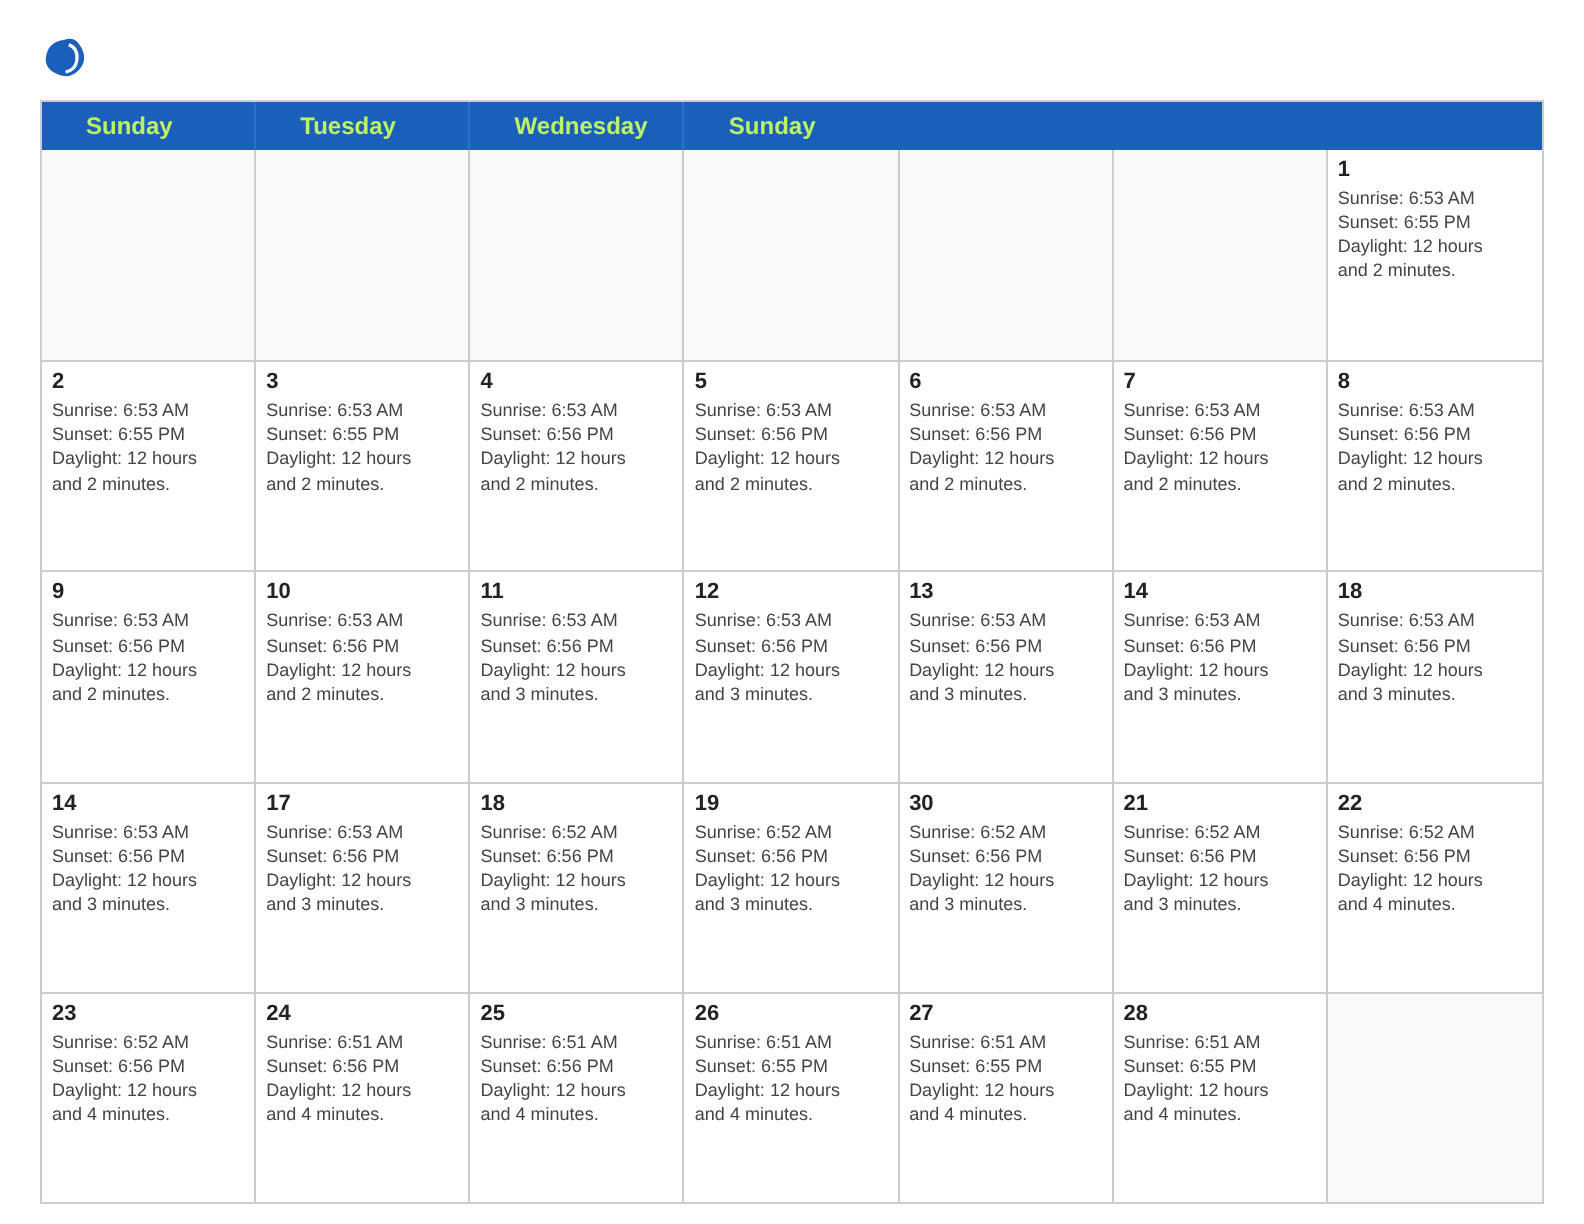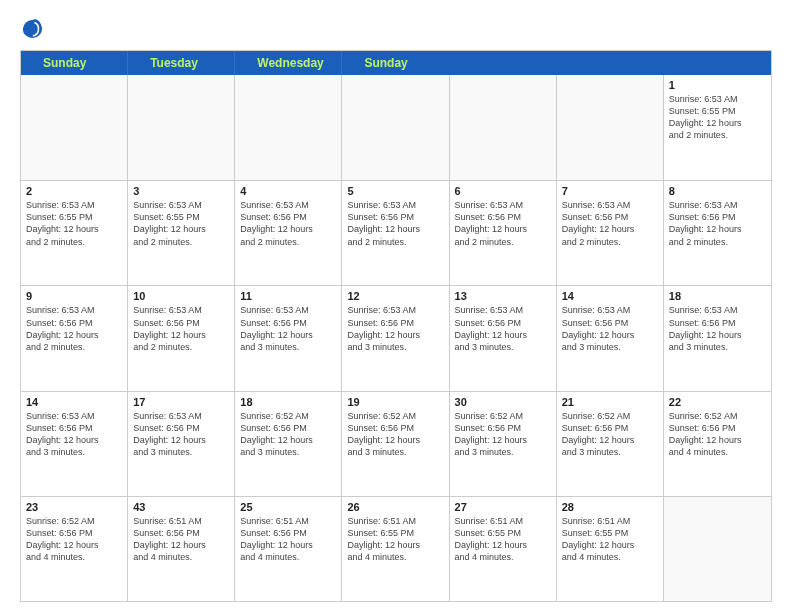--- a/index.html
+++ b/index.html
@@ -305,21 +305,21 @@
         </div>
         <div class="cal-row">
           <div class="cal-cell">
             <div class="day-num">23</div>
             <div class="day-info" style="white-space: pre-line;">Sunrise: 6:52 AM
 Sunset: 6:56 PM
 Daylight: 12 hours
 and 4 minutes.</div>
           </div>
           <div class="cal-cell">
-            <div class="day-num">43</div>
+            <div class="day-num">24</div>
             <div class="day-info" style="white-space: pre-line;">Sunrise: 6:51 AM
 Sunset: 6:56 PM
 Daylight: 12 hours
 and 4 minutes.</div>
           </div>
           <div class="cal-cell">
             <div class="day-num">25</div>
             <div class="day-info" style="white-space: pre-line;">Sunrise: 6:51 AM
 Sunset: 6:56 PM
 Daylight: 12 hours

